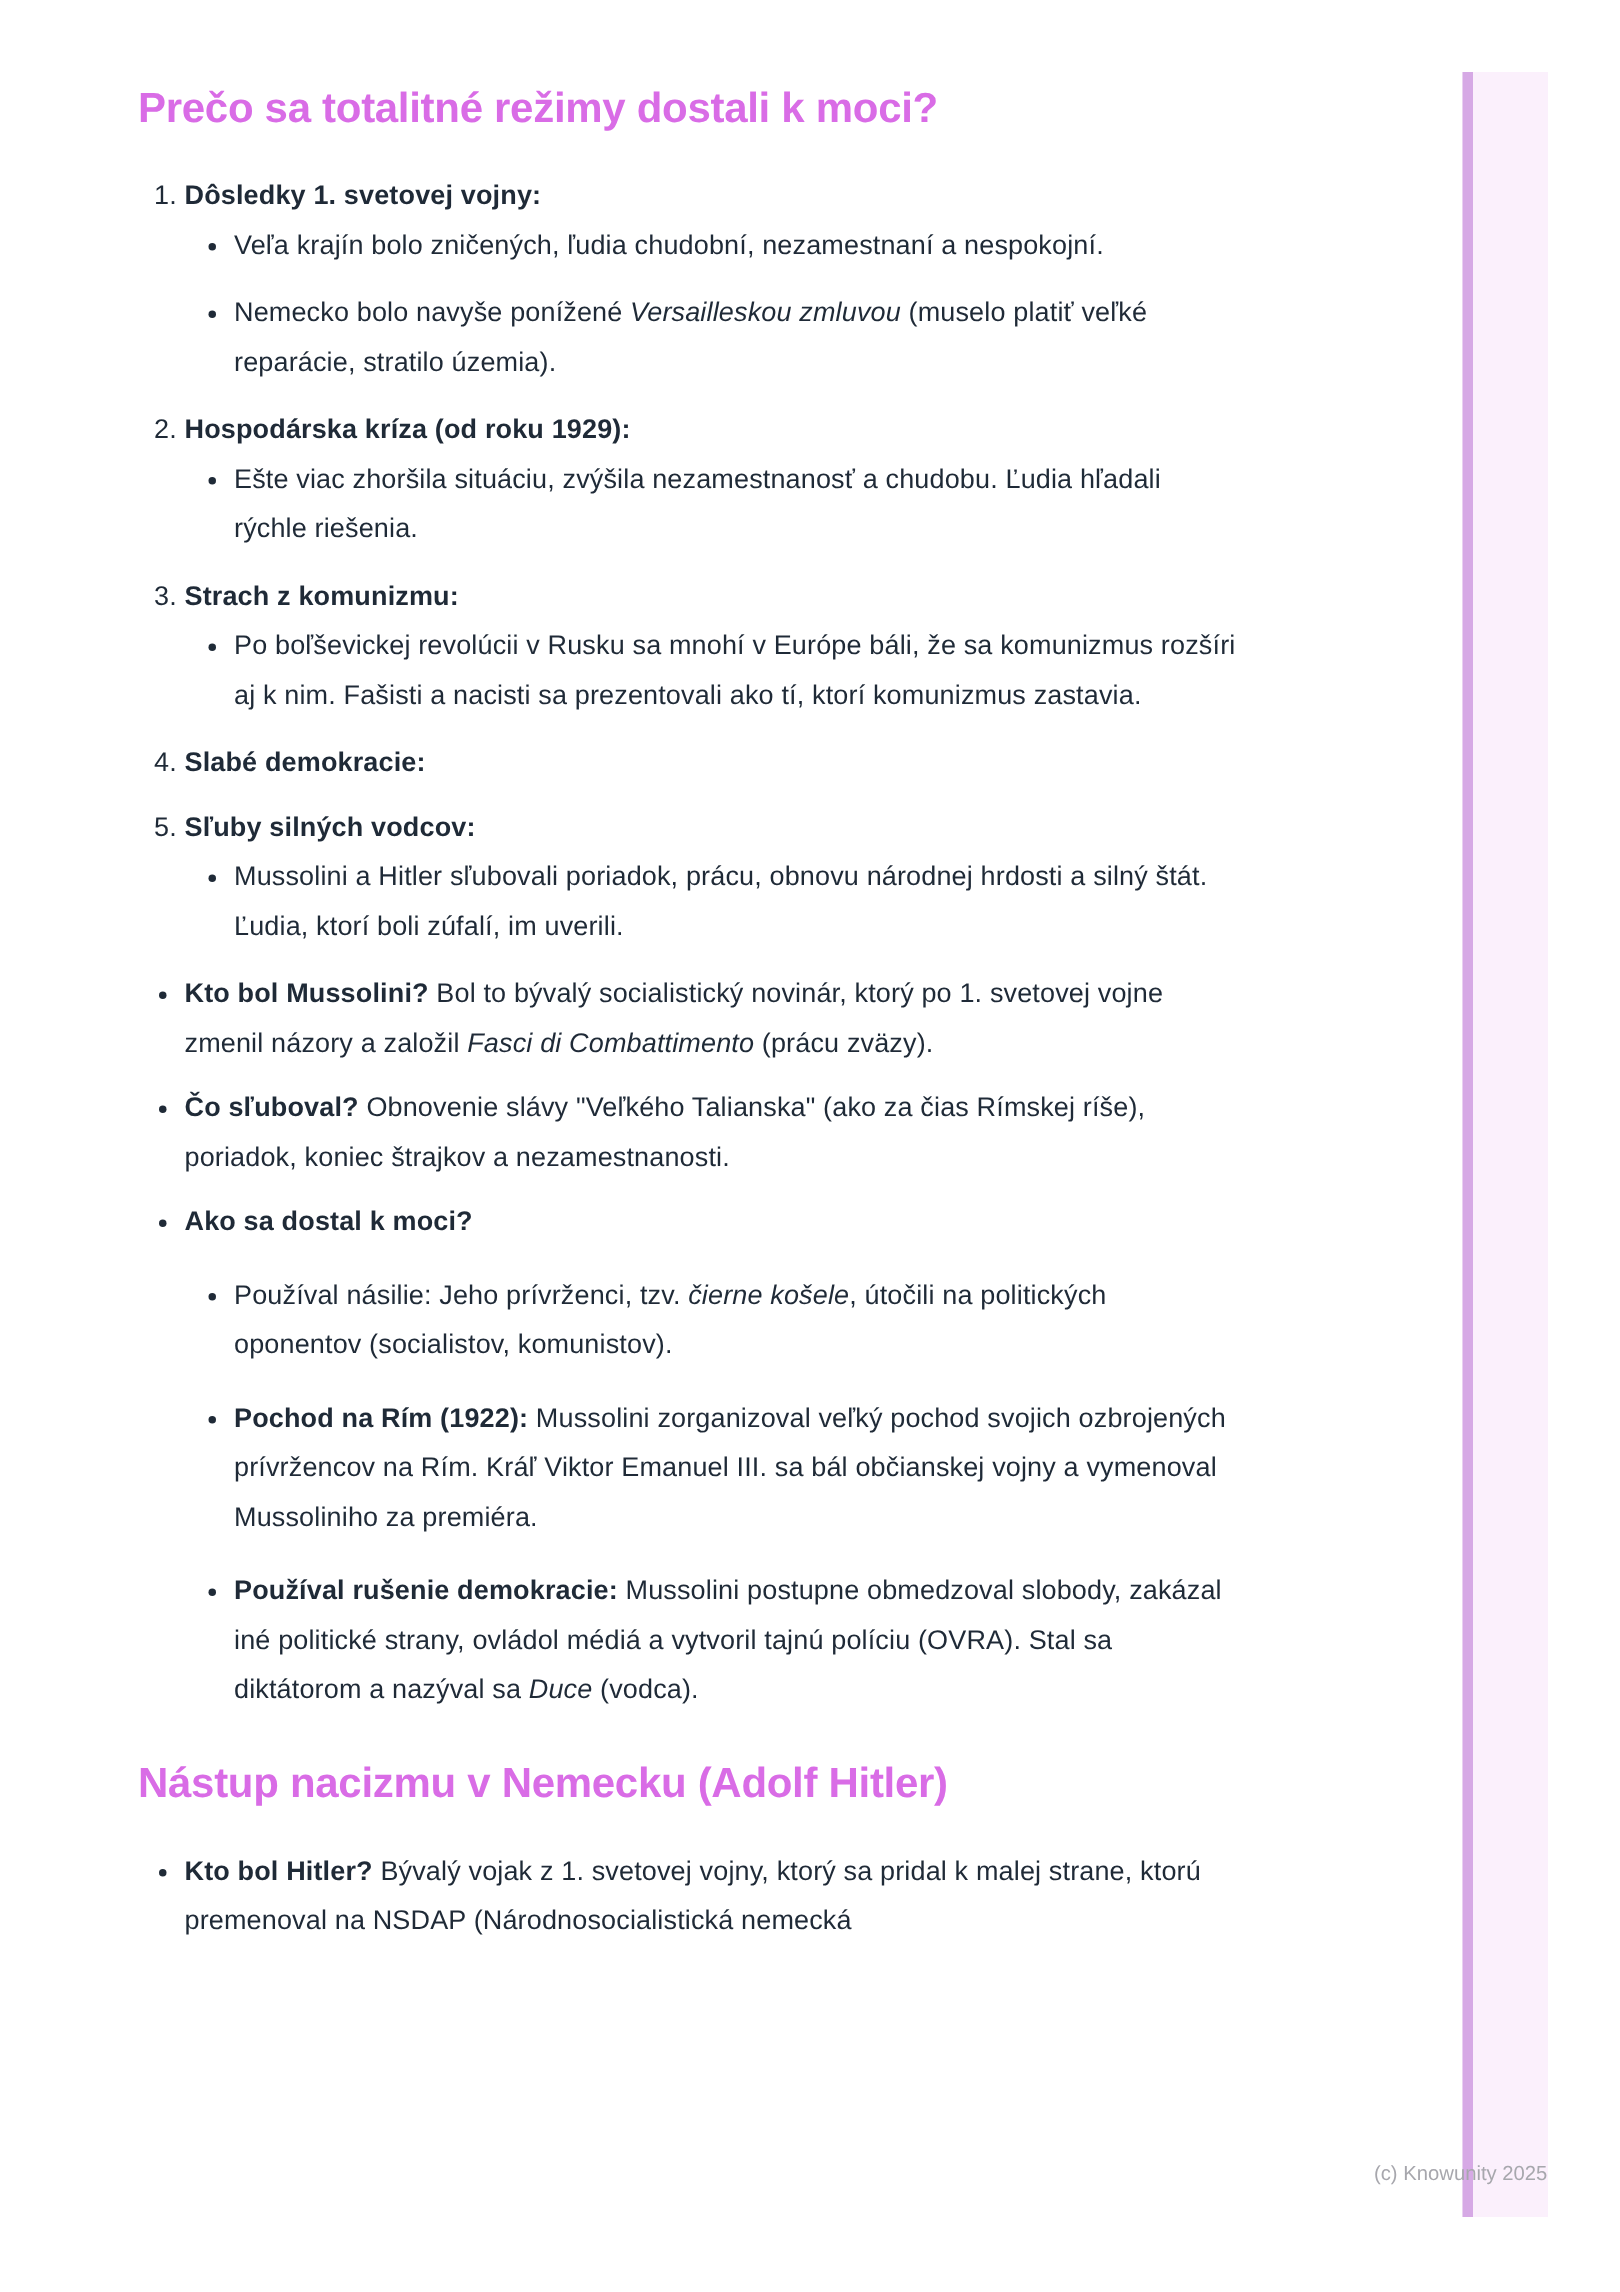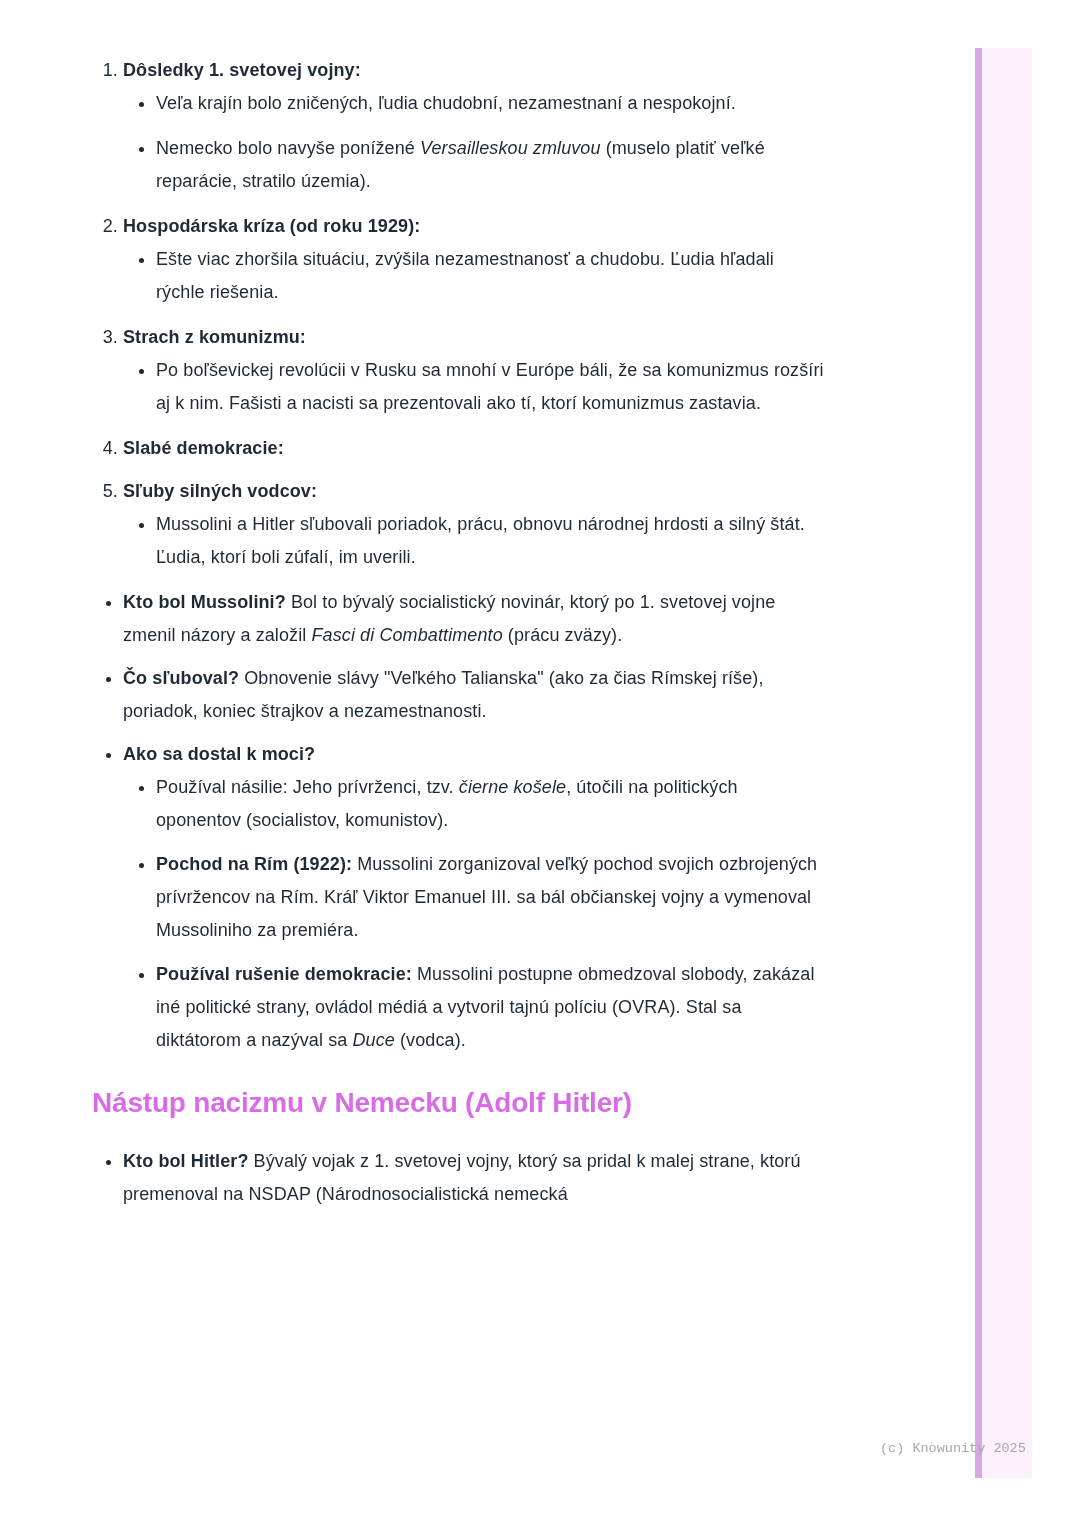--- a/index.html
+++ b/index.html
@@ -20,34 +20,35 @@
   h2.sec-heading.first{margin-top:0;}
   ol.num-list{margin:0;padding:0 0 0 31px;}
   ol.num-list>li{margin:0 0 10px;}
   ol.num-list>li::marker{font-weight:400;color:var(--text);}
   .li-title{font-weight:700;}
   ul.blist{list-style:disc;margin:0;padding:0 0 0 33px;}
   ul.blist>li{margin:0 0 12px;}
   ul.top-list{list-style:disc;margin:0;padding:0 0 0 31px;}
   ul.top-list>li{margin:0 0 10px;}
   ul.sub-list{list-style:disc;margin:0;padding:0 0 0 33px;}
-  ul.sub-list>li{margin:0 0 11px;}
+  ul.sub-list>li{margin:16px 0 11px;}
   li::marker{color:var(--text);}
   strong{font-weight:700;}
   em{font-style:italic;}
   .edge-strip{position:absolute;left:975px;top:48px;width:57px;height:1430px;
        background:var(--strip-fill);border-left:7px solid var(--strip-line);z-index:1;}
-  .watermark{position:absolute;left:880px;top:1440px;font-size:13.5px;line-height:17px;
-       color:var(--wm);z-index:2;white-space:nowrap;font-family:Liberation Mono, monospace;}
+  .watermark{position:absolute;left:916px;top:1440px;font-size:13.5px;line-height:17px;
+       color:var(--wm);z-index:2;white-space:nowrap;}
 </style>
 </head>
 <body>
 
 <div class="page">
   <main class="doc" id="doc">
+      <h2 class="sec-heading first">Prečo sa totalitné režimy dostali k moci?</h2>
       <ol class="num-list">
         <li><span class="li-title">Dôsledky 1. svetovej vojny:</span><ul class="blist">
             <li><span>Veľa krajín bolo zničených, ľudia chudobní, nezamestnaní a nespokojní.</span></li>
             <li><span>Nemecko bolo navyše ponížené </span><em>Versailleskou zmluvou</em><span> (muselo platiť veľké reparácie, stratilo územia).</span></li>
           </ul></li>
         <li><span class="li-title">Hospodárska kríza (od roku 1929):</span><ul class="blist">
             <li><span>Ešte viac zhoršila situáciu, zvýšila nezamestnanosť a chudobu. Ľudia hľadali rýchle riešenia.</span></li>
           </ul></li>
         <li><span class="li-title">Strach z komunizmu:</span><ul class="blist">
             <li><span>Po boľševickej revolúcii v Rusku sa mnohí v Európe báli, že sa komunizmus rozšíri aj k nim. Fašisti a nacisti sa prezentovali ako tí, ktorí komunizmus zastavia.</span></li>

